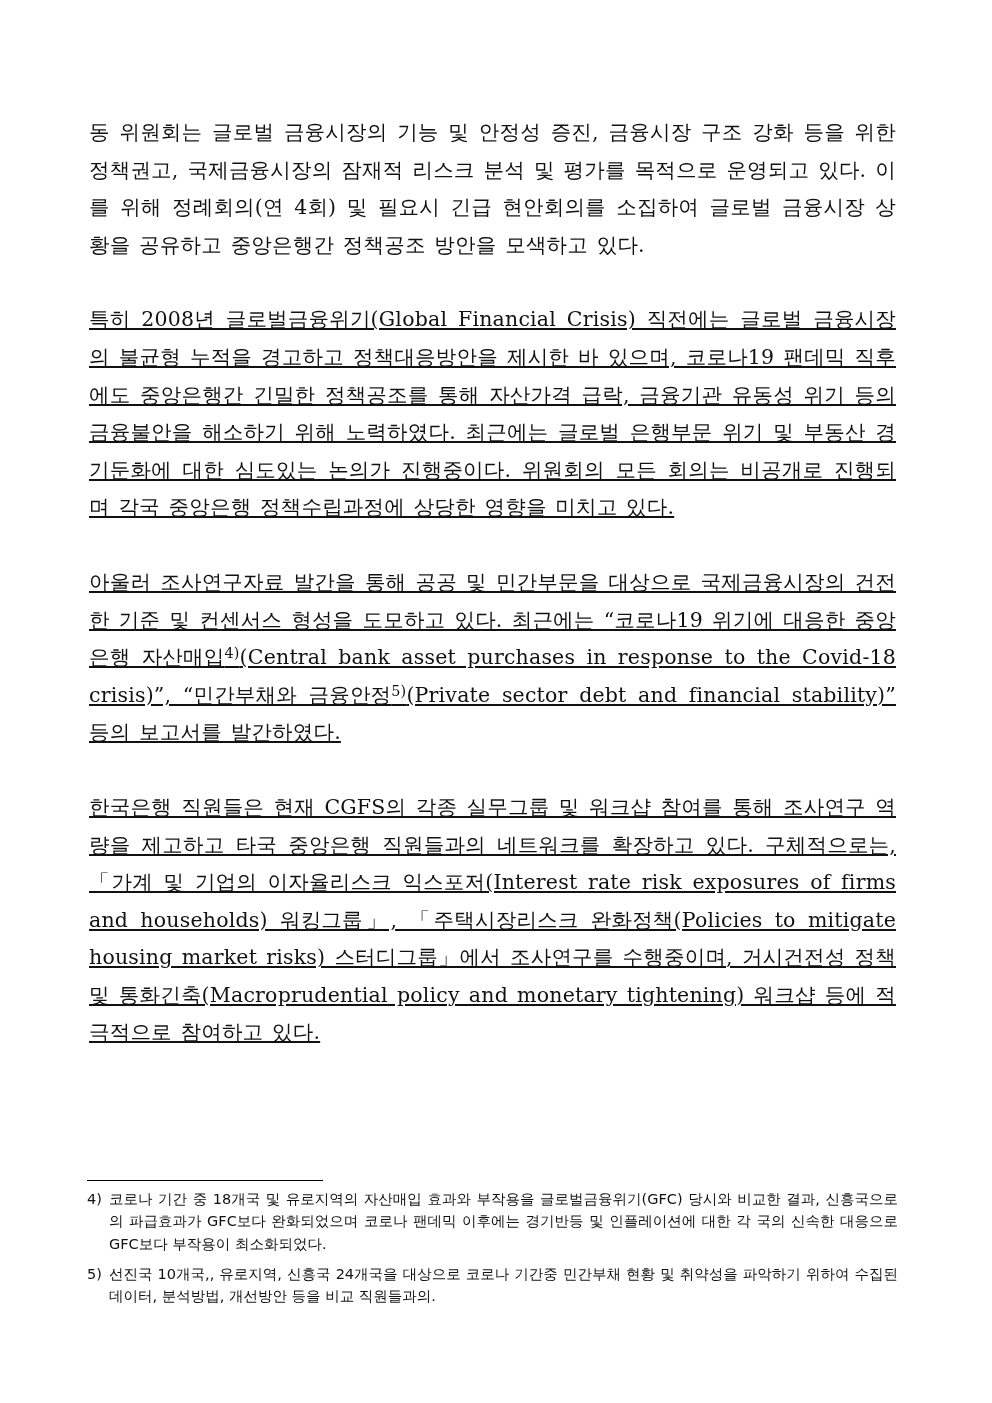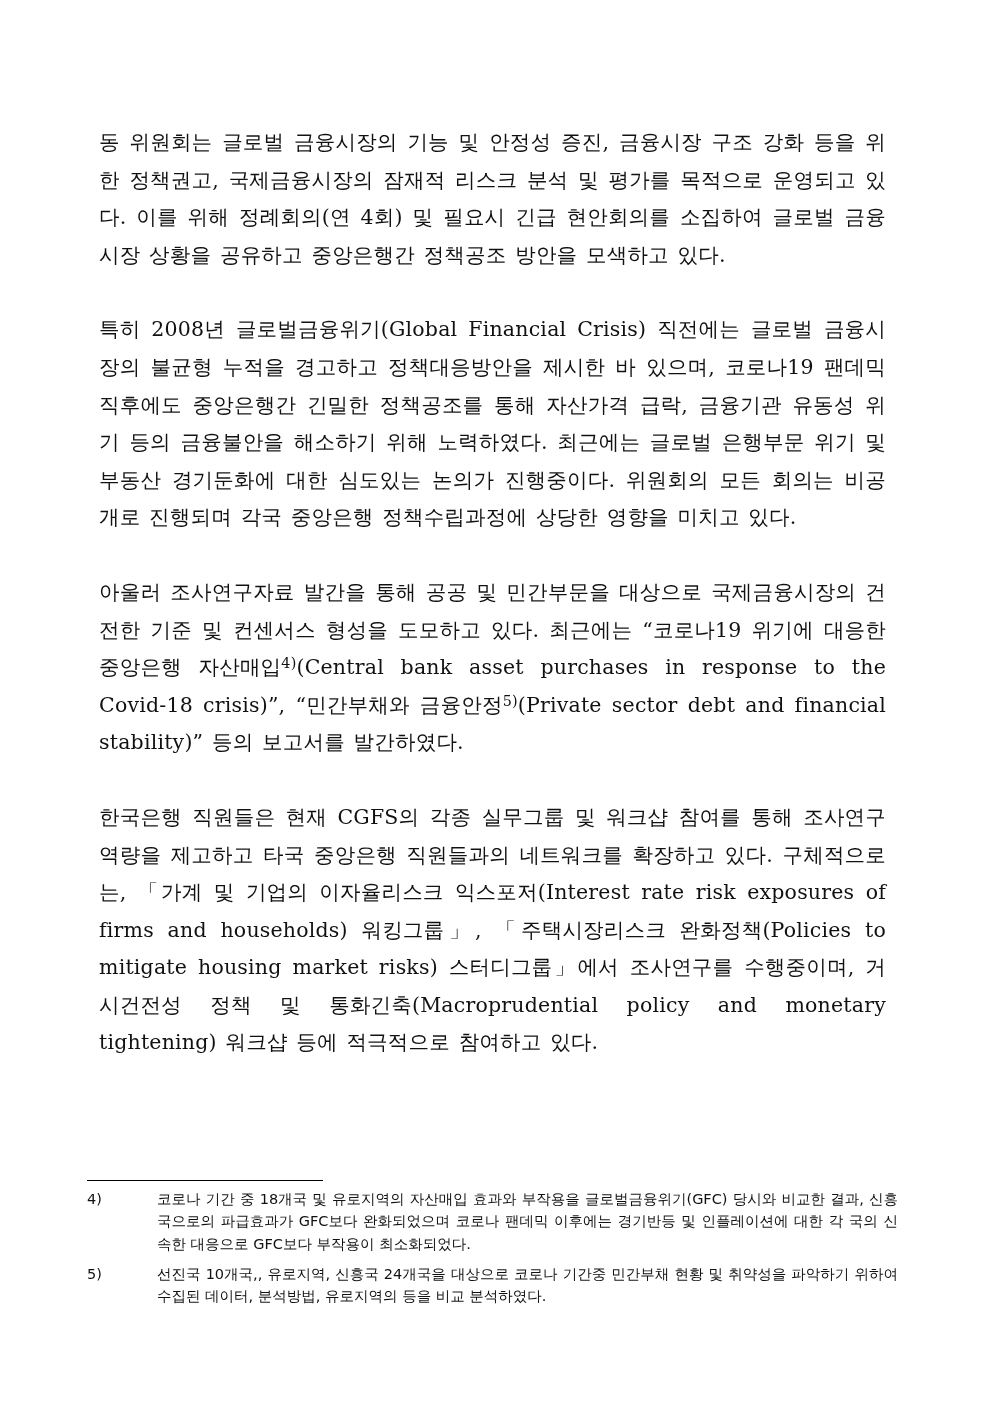--- a/index.html
+++ b/index.html
@@ -1,26 +1,26 @@
 <!DOCTYPE html>
 <html><head>
 <meta charset="utf-8">
 <style>
   html, body { margin:0; padding:0; background:#ffffff; }
   body { width:992px; height:1403px; position:relative; overflow:hidden;
          font-family: "DejaVu Serif", "Liberation Serif", serif; color:#111; }
   .page { position:absolute; left:87px; top:112px; width:811px; }
-  .para { font-size:20.5px; line-height:37.6px; text-align:justify; text-align-last:left; margin:12px; letter-spacing:0.2px; word-spacing:2px; }
-  .para + .para { margin-top:37px; }
+  .para { font-size:20.5px; line-height:37.6px; text-align:justify; text-align-last:left; margin:2px; letter-spacing:0.2px; word-spacing:2px; }
+  .para + .para { margin-top:37px;text-decoration:underline; }
   .fn-rule { position:absolute; left:87px; top:1180px; width:236px; height:0; border-top:1.3px solid #000; }
   .footnotes { position:absolute; left:87px; top:1188px; width:811px; font-family:"DejaVu Sans", "Liberation Sans", sans-serif; }
   .fn { font-size:14.5px; line-height:22.3px; display:flex; text-align:justify; margin:0; }
   .fn + .fn { margin-top:8px; }
   .fn-num { flex:0 0 22px; }
-  .fn-text { flex:1;margin-left:48px; }
+  .fn-text { flex:1; }
   sup { font-size:0.7em; vertical-align:0.4em; line-height:0; }
 </style>
 </head>
 <body>
 
 <div class="page">
   <p class="para">동 위원회는 글로벌 금융시장의 기능 및 안정성 증진, 금융시장 구조 강화 등을 위한 정책권고, 국제금융시장의 잠재적 리스크 분석 및 평가를 목적으로 운영되고 있다. 이를 위해 정례회의(연 4회) 및 필요시 긴급 현안회의를 소집하여 글로벌 금융시장 상황을 공유하고 중앙은행간 정책공조 방안을 모색하고 있다.</p>
   <p class="para">특히 2008년 글로벌금융위기(Global Financial Crisis) 직전에는 글로벌 금융시장의 불균형 누적을 경고하고 정책대응방안을 제시한 바 있으며, 코로나19 팬데믹 직후에도 중앙은행간 긴밀한 정책공조를 통해 자산가격 급락, 금융기관 유동성 위기 등의 금융불안을 해소하기 위해 노력하였다. 최근에는 글로벌 은행부문 위기 및 부동산 경기둔화에 대한 심도있는 논의가 진행중이다. 위원회의 모든 회의는 비공개로 진행되며 각국 중앙은행 정책수립과정에 상당한 영향을 미치고 있다.</p>
   <p class="para"><span>아울러 조사연구자료 발간을 통해 공공 및 민간부문을 대상으로 국제금융시장의 건전한 기준 및 컨센서스 형성을 도모하고 있다. 최근에는 “코로나19 위기에 대응한 중앙은행 자산매입</span><sup>4)</sup><span>(Central bank asset purchases in response to the Covid-18 crisis)”, “민간부채와 금융안정</span><sup>5)</sup><span>(Private sector debt and financial stability)” 등의 보고서를 발간하였다.</span></p>
   <p class="para">한국은행 직원들은 현재 CGFS의 각종 실무그룹 및 워크샵 참여를 통해 조사연구 역량을 제고하고 타국 중앙은행 직원들과의 네트워크를 확장하고 있다. 구체적으로는, 「가계 및 기업의 이자율리스크 익스포저(Interest rate risk exposures of firms and households) 워킹그룹」, 「주택시장리스크 완화정책(Policies to mitigate housing market risks) 스터디그룹」에서 조사연구를 수행중이며, 거시건전성 정책 및 통화긴축(Macroprudential policy and monetary tightening) 워크샵 등에 적극적으로 참여하고 있다.</p>
@@ -28,15 +28,15 @@
 
 <div class="fn-rule"></div>
 
 <div class="footnotes">
   <div class="fn">
     <span class="fn-num">4)</span>
     <span class="fn-text">코로나 기간 중 18개국 및 유로지역의 자산매입 효과와 부작용을 글로벌금융위기(GFC) 당시와 비교한 결과, 신흥국으로의 파급효과가 GFC보다 완화되었으며 코로나 팬데믹 이후에는 경기반등 및 인플레이션에 대한 각 국의 신속한 대응으로 GFC보다 부작용이 최소화되었다.</span>
   </div>
   <div class="fn">
     <span class="fn-num">5)</span>
-    <span class="fn-text">선진국 10개국,, 유로지역, 신흥국 24개국을 대상으로 코로나 기간중 민간부채 현황 및 취약성을 파악하기 위하여 수집된 데이터, 분석방법, 유로지역의 등을 비교 분석하였다.</span>
+    <span class="fn-text">선진국 10개국,, 유로지역, 신흥국 24개국을 대상으로 코로나 기간중 민간부채 현황 및 취약성을 파악하기 위하여 수집된 데이터, 분석방법, 개선방안 등을 비교 직원들과의.</span>
   </div>
 </div>
 
 </body></html>

